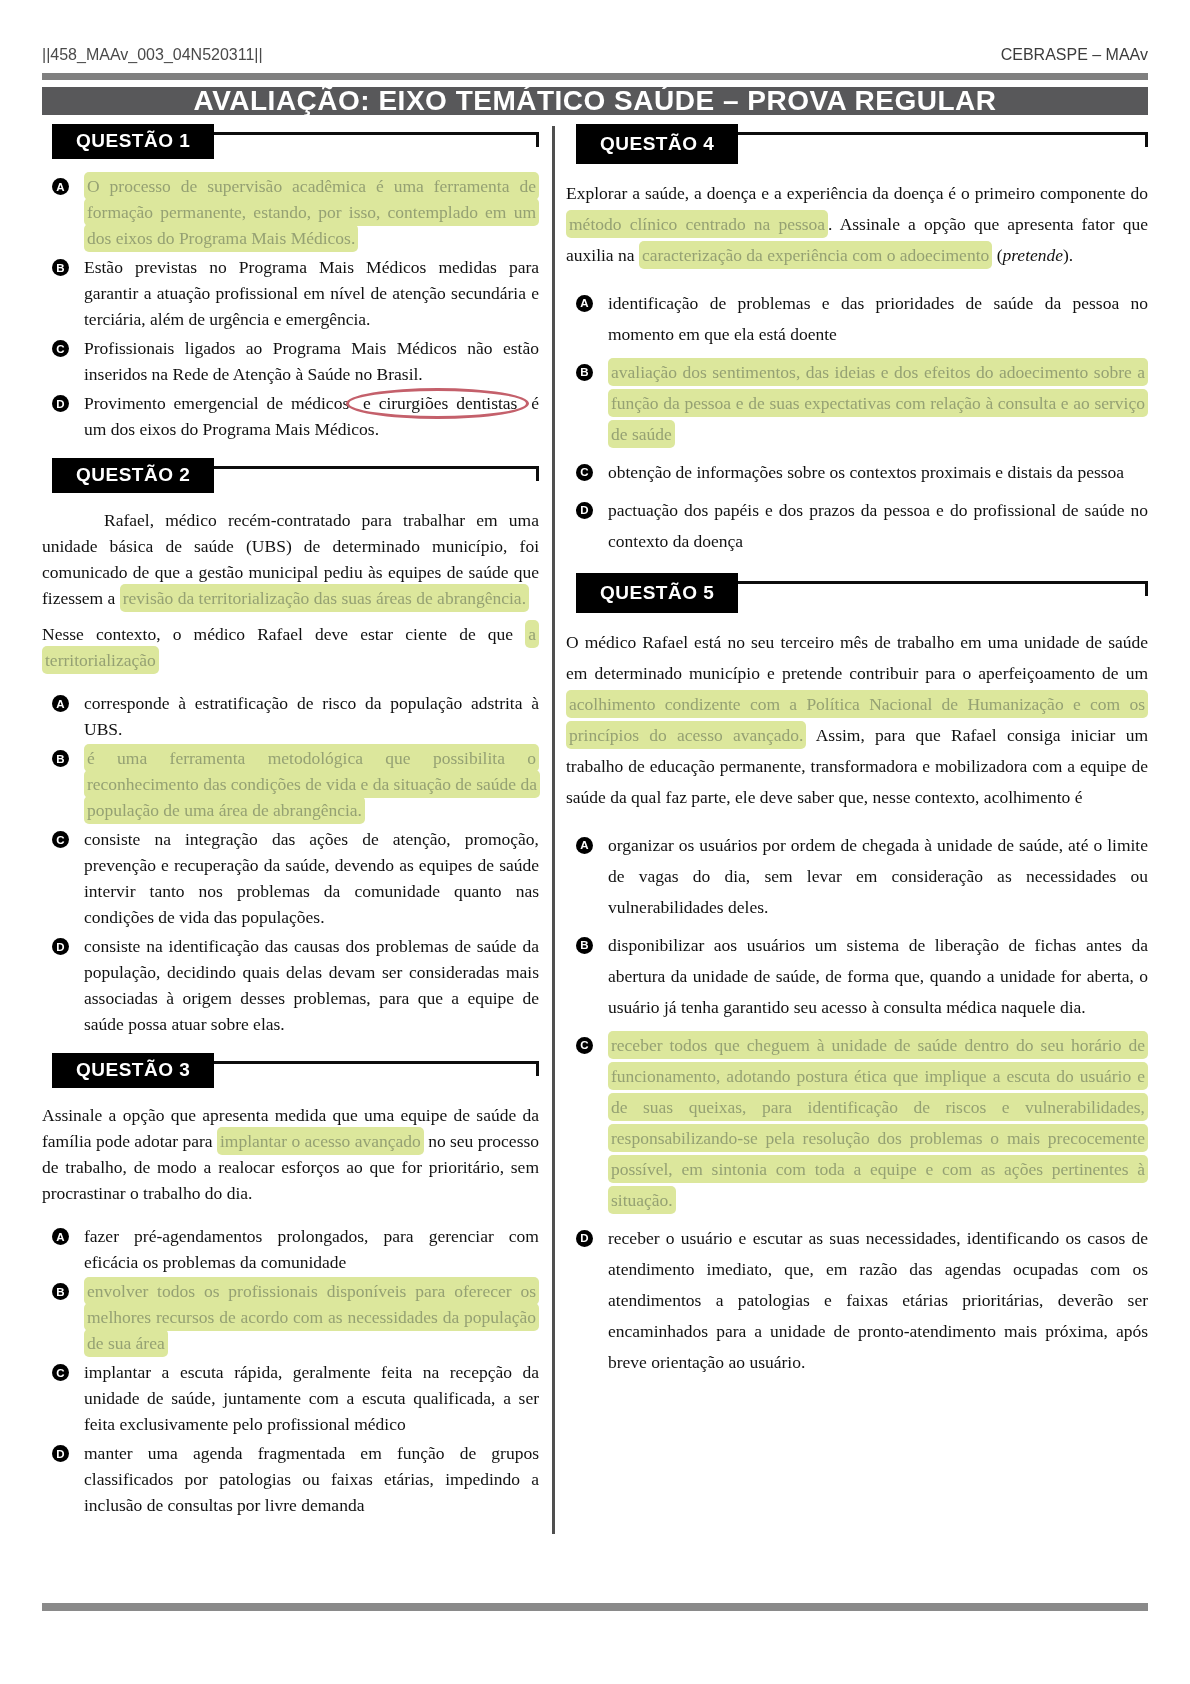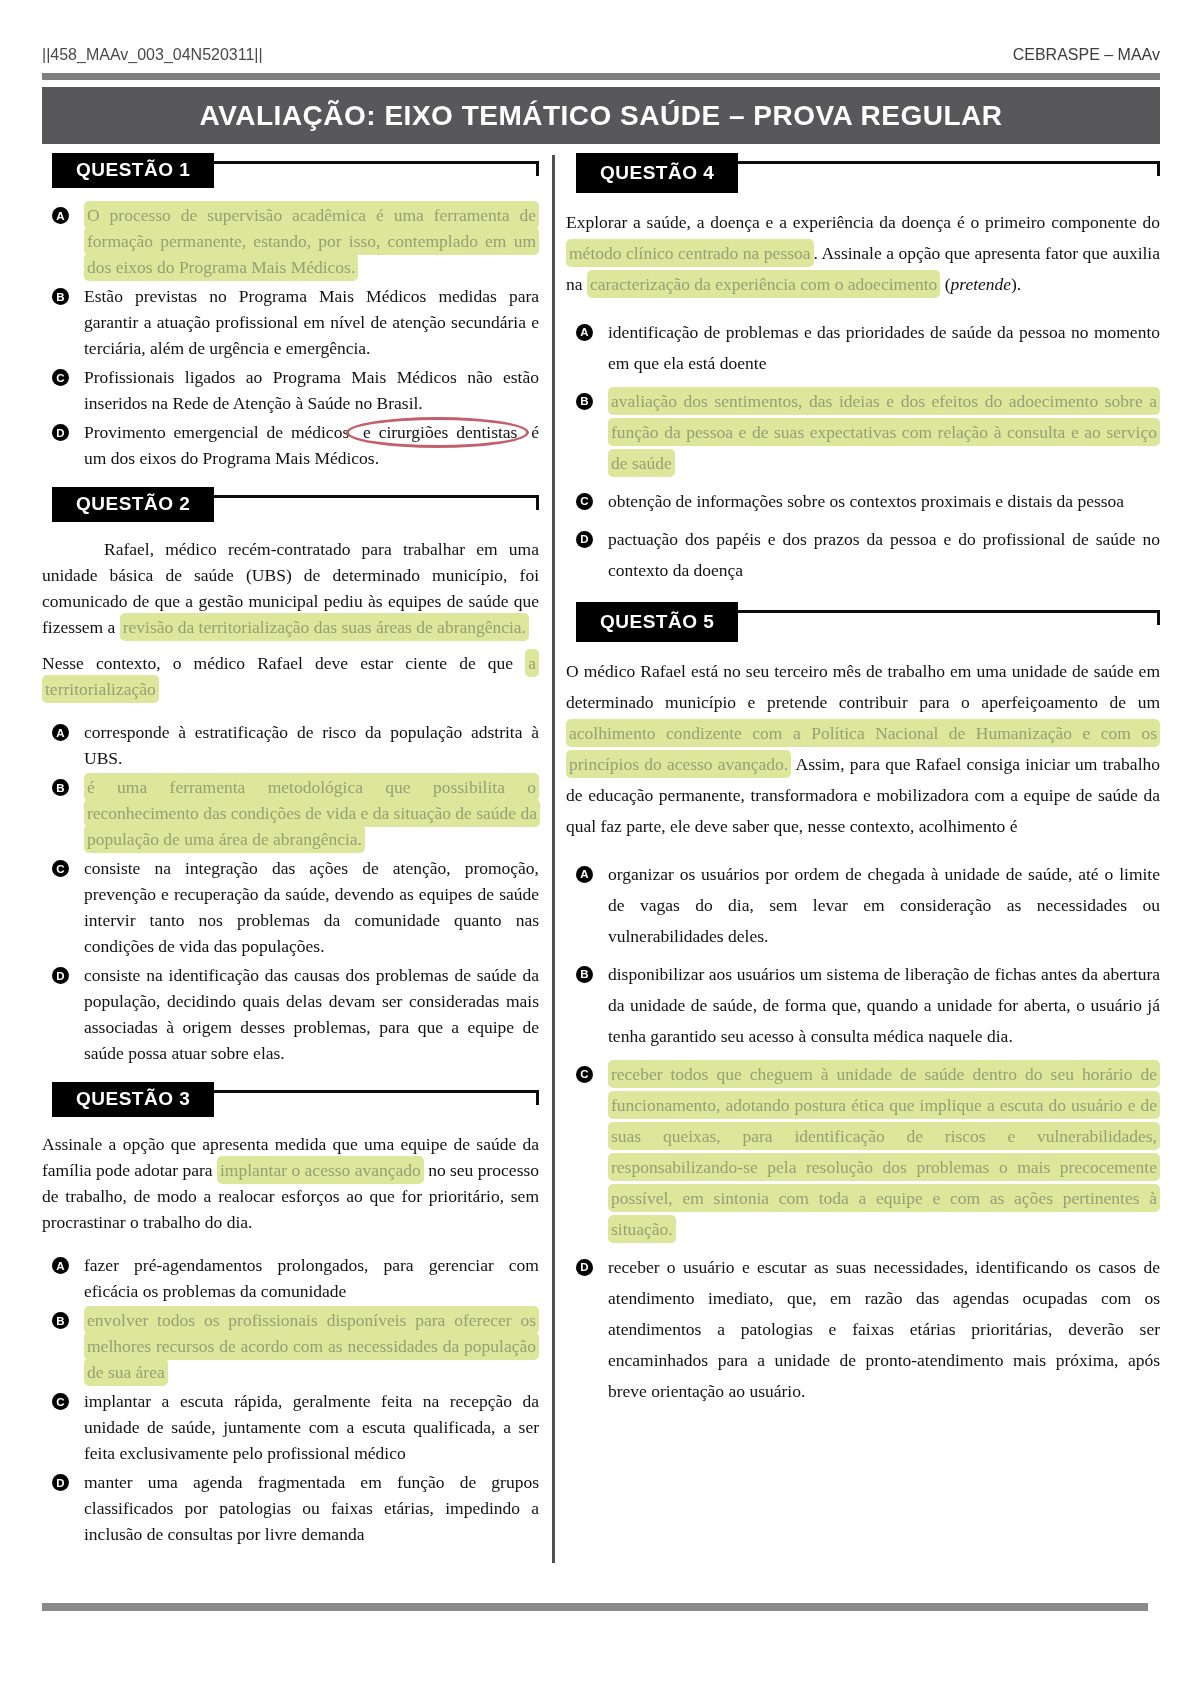--- a/index.html
+++ b/index.html
@@ -10,28 +10,28 @@
     --rule-gray:#7f7f7f;
     --footer-gray:#8a8a8a;
     --ink:#111111;
   }
   *{margin:0;padding:0;box-sizing:border-box;}
   html,body{background:#ffffff;}
   body{
     width:1190px;height:1684px;position:relative;overflow:hidden;
     font-family:"Liberation Serif", serif;color:var(--ink);
   }
-  .page{padding:46px 30px 0 42px;}
+  .page{padding:46px 42px 0 42px;}
   
   .tophead{display:flex;justify-content:space-between;align-items:flex-end;
     font-family:"Liberation Sans", sans-serif;font-size:16px;color:#4a4a4a;}
   .tophead .brand{font-weight:normal;color:#3c3c3c;}
   .toprule{height:7px;background:var(--rule-gray);margin-top:9px;}
   
-  .titlebar{margin-top:7px;background:var(--bar-gray);height:57px;
+  .titlebar{margin-top:7px;background:var(--bar-gray);height:28px;
     display:flex;align-items:center;justify-content:center;}
   .titlebar span{font-family:"Liberation Sans", sans-serif;font-weight:bold;
     font-size:28px;letter-spacing:.5px;color:#ffffff;}
   
   .cols{display:flex;margin-top:9px;align-items:stretch;}
   .col{min-width:0;}
   .col-left{width:497px;font-size:17.5px;line-height:26px;}
   .col-right{flex:1;font-size:17.5px;line-height:31px;}
   .divider{width:3px;background:#4f4f4f;margin:2px 11px 0 13px;}
   

